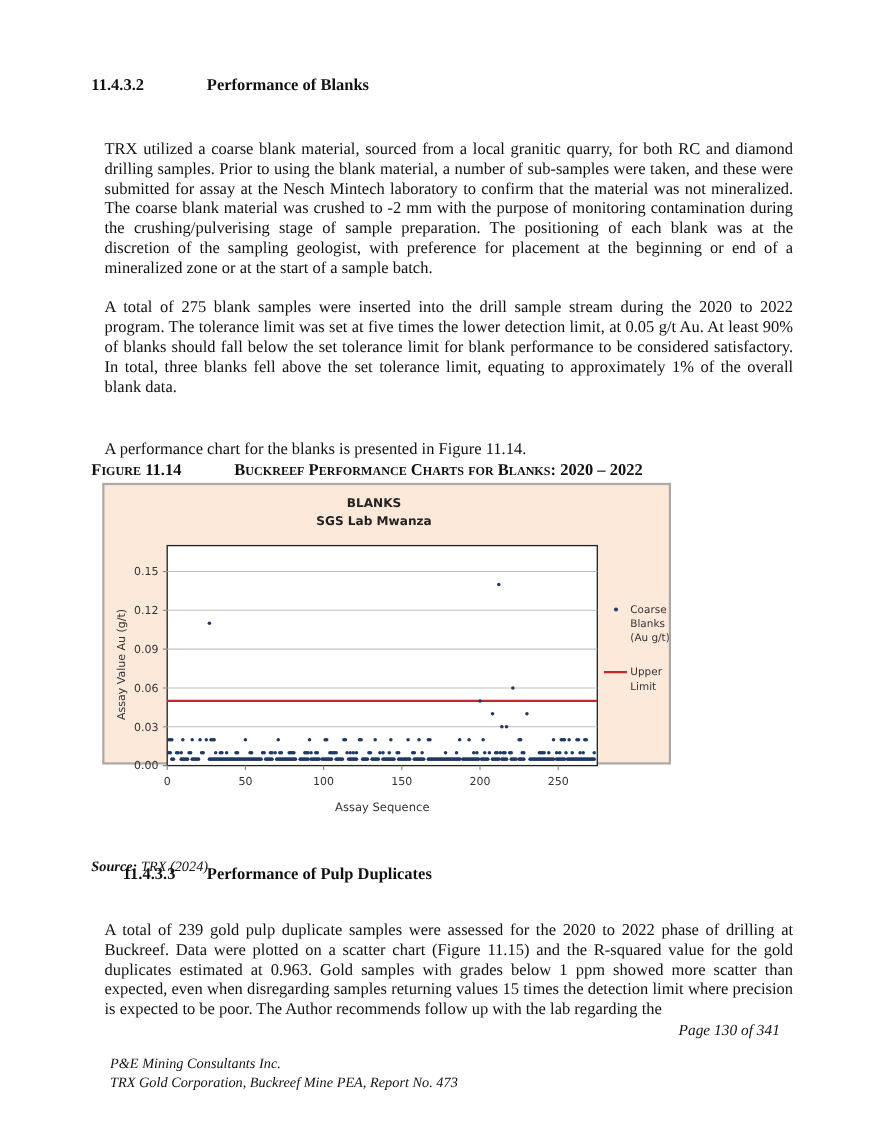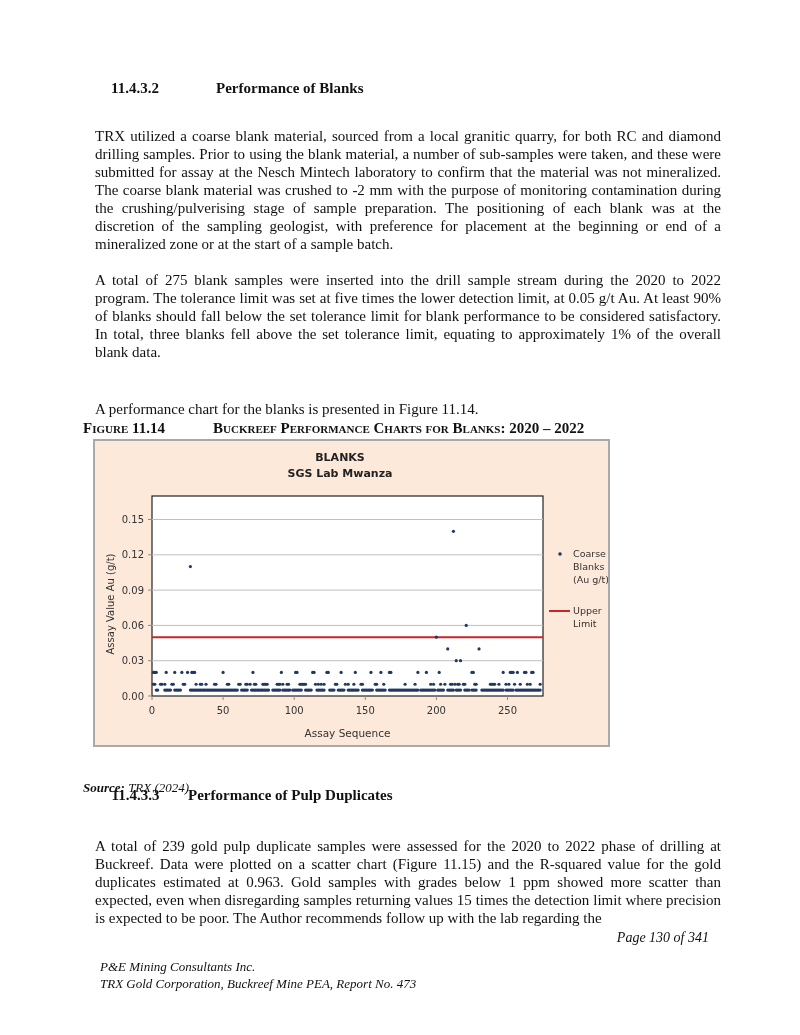--- a/index.html
+++ b/index.html
@@ -6,35 +6,35 @@
   body { width: 800px; height: 1035px; position: relative; overflow: hidden;
          font-family: "Liberation Serif", serif; color: #111; }
   .page { position: absolute; left: 0; top: 0; width: 800px; height: 1035px; }
   .heading { position: absolute; left: 83px; font-weight: bold; font-size: 15px; }
   .heading .num { display: inline-block; width: 105px; }
   .para { position: absolute; left: 83px; width: 626px; font-size: 15px; line-height: 18px;
           text-align: justify; margin: 12px; }
   .fig-caption { position: absolute; left: 83px; top: 420px; font-weight: bold; font-size: 15px;
                  font-variant: small-caps; }
   .fig-caption .num { display: inline-block; width: 130px; }
-  .chart-frame { position: absolute; left: 93px; top: 439px; width: 517px; height: 308px;
+  .chart-frame { position: absolute; left: 93px; top: 439px; width: 517px; height: 256px;
                  background: #fde9da; border: 2px solid #a9a9a9; box-sizing: border-box; }
   .chart-svg { position: absolute; left: 0; top: 0; }
   .source { position: absolute; left: 83px; top: 750px; font-size: 13px; font-style: italic; margin-top: 30px; }
   .source b { font-style: italic; }
   .footer { position: absolute; left: 100px; top: 958px; font-size: 13px; font-style: italic; line-height: 17px; }
   .footer-right { position: absolute; right: 91px; top: 930px; font-size: 14px; font-style: italic; }
   .svg-text { font-family: "DejaVu Sans", sans-serif; }
 </style>
 </head>
 <body>
 
 <div class="page">
 
-  <div class="heading" style="top:80px;margin-left:28px;">
+  <div class="heading" style="top:70px;">
     <span class="num">11.4.3.2</span><span>Performance of Blanks</span>
   </div>
 
   <p class="para" style="top:115px;">TRX utilized a coarse blank material, sourced from a local granitic quarry, for both RC and diamond drilling samples. Prior to using the blank material, a number of sub-samples were taken, and these were submitted for assay at the Nesch Mintech laboratory to confirm that the material was not mineralized. The coarse blank material was crushed to -2 mm with the purpose of monitoring contamination during the crushing/pulverising stage of sample preparation. The positioning of each blank was at the discretion of the sampling geologist, with preference for placement at the beginning or end of a mineralized zone or at the start of a sample batch.</p>
   <p class="para" style="top:259px;">A total of 275 blank samples were inserted into the drill sample stream during the 2020 to 2022 program. The tolerance limit was set at five times the lower detection limit, at 0.05 g/t Au. At least 90% of blanks should fall below the set tolerance limit for blank performance to be considered satisfactory. In total, three blanks fell above the set tolerance limit, equating to approximately 1% of the overall blank data.</p>
   <p class="para" style="top:388px;">A performance chart for the blanks is presented in Figure 11.14.</p>
 
   <div class="fig-caption">
     <span class="num">Figure 11.14</span><span>Buckreef Performance Charts for Blanks: 2020 – 2022</span>
   </div>

